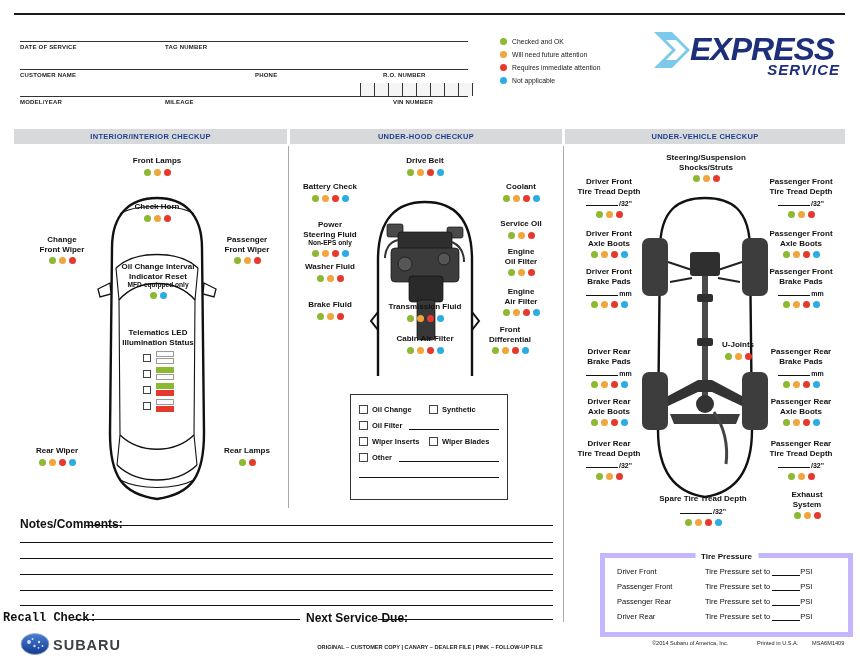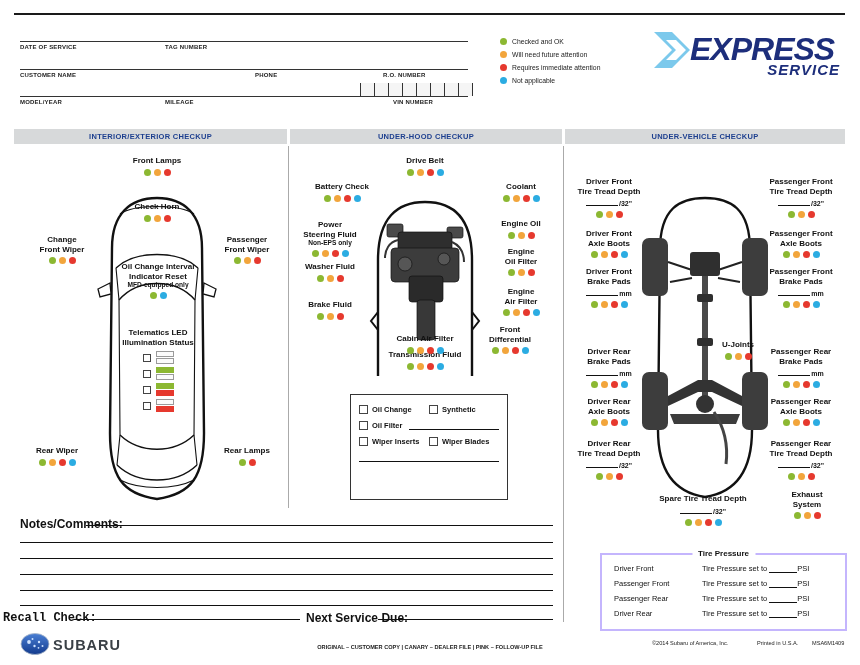--- a/index.html
+++ b/index.html
@@ -28,21 +28,21 @@
   .led-row{display:flex;align-items:center;gap:5px;}
   .cb{display:inline-block;width:7px;height:7px;border:1px solid #444;background:#fff;}
   .cb.small{width:6px;height:6px;}
   .led-stack{display:flex;flex-direction:column;gap:1px;}
   .led{width:16px;height:4px;border:1px solid #9a9a9a;background:#fbfbfb;}
   .svc-box{position:absolute;border:1px solid #333;background:#fff;}
   .svc-row{display:flex;align-items:center;height:16px;padding:0 8px;font-size:7.5px;font-weight:bold;}
   .svc-cell{display:flex;align-items:center;gap:4px;width:76px;}
   .svc-cell.grow{flex:1;width:auto;}
   .svc-line{flex:1;border-bottom:1px solid #111;height:8px;margin-left:3px;}
-  .tp-box{position:absolute;border:2px solid #c4b5fd;background:#fff;}
+  .tp-box{position:absolute;border:5px solid #c4b5fd;background:#fff;}
   .tp-title{position:absolute;top:-6px;left:50%;transform:translateX(-50%);background:#fff;
             padding:0 6px;font-size:8px;font-weight:bold;white-space:nowrap;}
   .tp-row{display:flex;align-items:center;height:15px;padding:0 12px;font-size:7.5px;}
   .tp-pos{width:88px;}
   .tp-line{display:inline-block;width:28px;height:8px;border-bottom:1px solid #111;margin-left:2px;}
   .bold-label{position:absolute;font-size:12px;font-weight:bold;}
   .footer-text{position:absolute;font-size:5.6px;color:#222;}
   svg{display:block;}
 </style>
 </head>
@@ -105,21 +105,21 @@
 
   <div class="abs" style="left:652px;top:20px;">
     <svg width="196" height="58" viewBox="0 0 196 58">
       <polygon points="2,12 20,12 38,30 20,48 2,48 20,30" fill="#7cc9ec"></polygon>
       <polygon points="14,20 24,20 34,30 24,40 14,40 24,30" fill="#fff"></polygon>
       <text x="38" y="40" font-family="Liberation Sans, sans-serif" font-size="32" font-weight="bold" font-style="italic" letter-spacing="-1" fill="#1d2e7b">EXPRESS</text>
       <text x="188" y="55" text-anchor="end" font-family="Liberation Sans, sans-serif" font-size="15" font-weight="bold" font-style="italic" letter-spacing="1" fill="#1d2e7b">SERVICE</text>
     </svg>
   </div>
 
-  <div class="col-header" style="left:14px;width:273px;">INTERIOR/EXTERIOR CHECKUP</div>
+  <div class="col-header" style="left:14px;width:273px;">INTERIOR/INTERIOR CHECKUP</div>
   <div class="col-header" style="left:290px;width:272px;">UNDER-HOOD CHECKUP</div>
   <div class="col-header" style="left:565px;width:280px;">UNDER-VEHICLE CHECKUP</div>
 
   <div class="vline" style="left:288px;top:146px;height:362px;"></div>
   <div class="vline" style="left:563px;top:146px;height:476px;"></div>
 
   <div class="abs" style="left:90px;top:188px;">
     <svg width="135" height="325" viewBox="0 0 135 325">
       <path d="M22,60 C22,26 40,10 67,10 C94,10 112,26 112,60 L114,245 C114,288 102,306 67,311 C32,306 20,288 20,245 Z" fill="#fff" stroke="#111" stroke-width="2.4" stroke-linejoin="round"></path>
       <path d="M30,26 C44,16 90,16 104,26" fill="none" stroke="#111" stroke-width="1.2"></path>
@@ -253,21 +253,21 @@
 
   <div class="item" style="left:385px;top:156px;width:80px;">
     <div class="lbl">Drive Belt</div>
     <div class="dots">
         <span class="dot" style="background: rgb(140, 184, 50);"></span>
         <span class="dot" style="background: rgb(242, 165, 60);"></span>
         <span class="dot" style="background: rgb(230, 57, 46);"></span>
         <span class="dot" style="background: rgb(43, 172, 226);"></span>
       </div>
   </div>
-  <div class="item" style="left:290px;top:182px;width:80px;margin-left:12px;">
+  <div class="item" style="left:290px;top:182px;width:80px;">
     <div class="lbl">Battery Check</div>
     <div class="dots">
         <span class="dot" style="background: rgb(140, 184, 50);"></span>
         <span class="dot" style="background: rgb(242, 165, 60);"></span>
         <span class="dot" style="background: rgb(230, 57, 46);"></span>
         <span class="dot" style="background: rgb(43, 172, 226);"></span>
       </div>
   </div>
   <div class="item" style="left:481px;top:182px;width:80px;">
     <div class="lbl">Coolant</div>
@@ -283,21 +283,21 @@
 Steering Fluid</div>
     <div class="note">Non-EPS only</div>
     <div class="dots">
         <span class="dot" style="background: rgb(140, 184, 50);"></span>
         <span class="dot" style="background: rgb(242, 165, 60);"></span>
         <span class="dot" style="background: rgb(230, 57, 46);"></span>
         <span class="dot" style="background: rgb(43, 172, 226);"></span>
       </div>
   </div>
   <div class="item" style="left:481px;top:219px;width:80px;">
-    <div class="lbl">Engine Oil</div>
+    <div class="lbl">Service Oil</div>
     <div class="dots">
         <span class="dot" style="background: rgb(140, 184, 50);"></span>
         <span class="dot" style="background: rgb(242, 165, 60);"></span>
         <span class="dot" style="background: rgb(230, 57, 46);"></span>
       </div>
   </div>
   <div class="item" style="left:290px;top:262px;width:80px;">
     <div class="lbl">Washer Fluid</div>
     <div class="dots">
         <span class="dot" style="background: rgb(140, 184, 50);"></span>
@@ -325,21 +325,21 @@
   <div class="item" style="left:481px;top:287px;width:80px;">
     <div class="lbl">Engine
 Air Filter</div>
     <div class="dots">
         <span class="dot" style="background: rgb(140, 184, 50);"></span>
         <span class="dot" style="background: rgb(242, 165, 60);"></span>
         <span class="dot" style="background: rgb(230, 57, 46);"></span>
         <span class="dot" style="background: rgb(43, 172, 226);"></span>
       </div>
   </div>
-  <div class="item" style="left:375px;top:302px;width:100px;margin-top:48px;">
+  <div class="item" style="left:375px;top:302px;width:100px;">
     <div class="lbl">Transmission Fluid</div>
     <div class="dots">
         <span class="dot" style="background: rgb(140, 184, 50);"></span>
         <span class="dot" style="background: rgb(242, 165, 60);"></span>
         <span class="dot" style="background: rgb(230, 57, 46);"></span>
         <span class="dot" style="background: rgb(43, 172, 226);"></span>
       </div>
   </div>
   <div class="item" style="left:470px;top:325px;width:80px;">
     <div class="lbl">Front
@@ -380,20 +380,27 @@
         </span>
     </div>
     <div class="svc-row">
       <span class="svc-cell">
           <span class="cb"></span>
           <span>Wiper Inserts</span>
         </span>
       <span class="svc-cell">
           <span class="cb"></span>
           <span>Wiper Blades</span>
+        </span>
+    </div>
+    <div class="svc-row">
+      <span class="svc-cell grow">
+          <span class="cb"></span>
+          <span>Other</span>
+          <span class="svc-line"></span>
         </span>
     </div>
     <div class="svc-row">
       <span class="svc-cell grow">
           <span class="svc-line" style="margin-left:0;"></span>
         </span>
     </div>
   </div>
 
   <div class="abs" style="left:630px;top:190px;">
@@ -415,20 +422,29 @@
       <rect x="67" y="148" width="16" height="8" rx="2" fill="#2f2f2f"></rect>
       <g fill="#333">
         <path d="M38,206 L68,190 L82,190 L112,206 L112,216 L82,202 L68,202 L38,216 Z"></path>
         <circle cx="75" cy="214" r="9"></circle>
         <path d="M40,224 L110,224 L106,234 L44,234 Z" fill="#3c3c3c"></path>
       </g>
       <path d="M84,222 C96,240 98,258 96,274" fill="none" stroke="#444" stroke-width="3"></path>
     </svg>
   </div>
 
+  <div class="item" style="left:656px;top:153px;width:100px;">
+    <div class="lbl">Steering/Suspension
+Shocks/Struts</div>
+    <div class="dots">
+        <span class="dot" style="background: rgb(140, 184, 50);"></span>
+        <span class="dot" style="background: rgb(242, 165, 60);"></span>
+        <span class="dot" style="background: rgb(230, 57, 46);"></span>
+      </div>
+  </div>
 
   <div class="item" style="left:567px;top:177px;width:84px;">
     <div class="lbl">Driver Front
 Tire Tread Depth</div>
     <div class="blank-row"><span class="fill-line"></span><span class="unit">/32"</span></div>
     <div class="dots">
         <span class="dot" style="background: rgb(140, 184, 50);"></span>
         <span class="dot" style="background: rgb(242, 165, 60);"></span>
         <span class="dot" style="background: rgb(230, 57, 46);"></span>
       </div>

